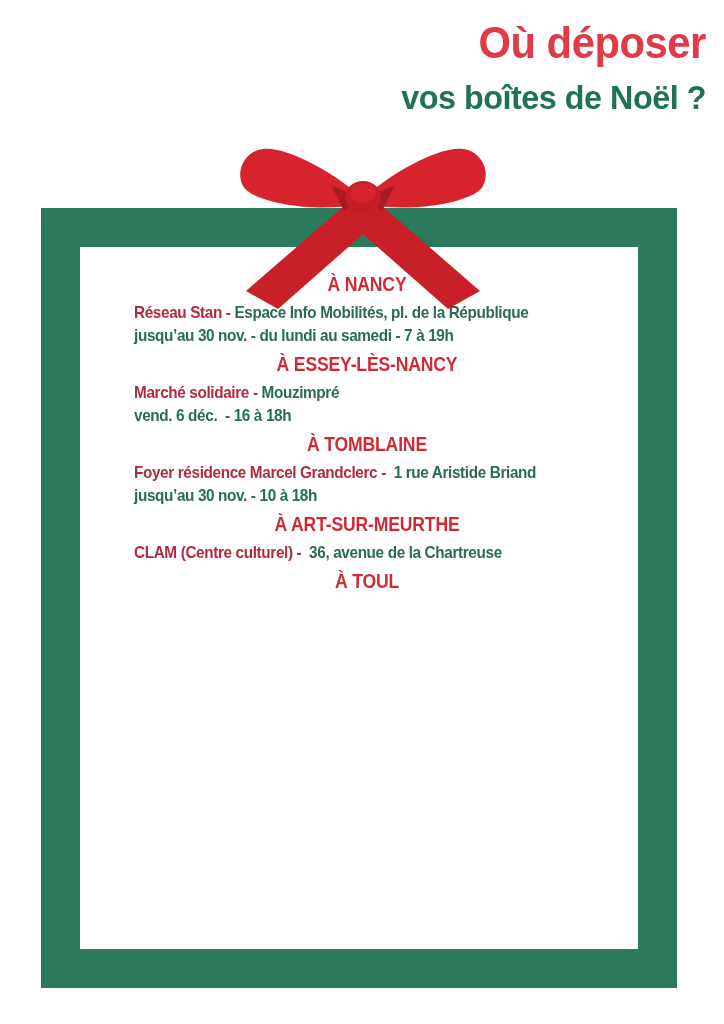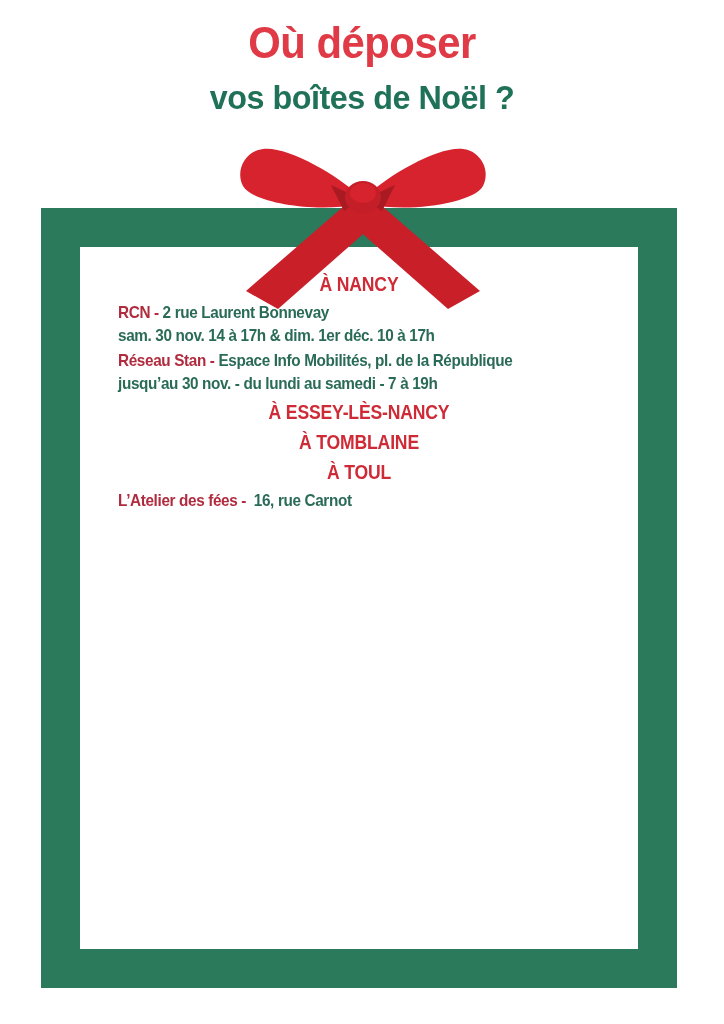--- a/index.html
+++ b/index.html
@@ -5,38 +5,39 @@
   * { margin:0; padding:0; box-sizing:border-box; }
   html,body { width:724px; height:1024px; }
   body {
     position:relative;
     width:724px; height:1024px;
     background:#ffffff;
     font-family:"Liberation Sans", sans-serif;
     overflow:hidden;
   }
   .title-wrap {
-    position:absolute; top:18px; left:0; width:724px; text-align:center;
+    position:absolute; top:18px; left:0; width:724px; text-align:right;
   }
   .title-line1 {
     font-size:44px; font-weight:bold; color:#df3a46;
     transform:scaleX(0.95); transform-origin:center;
     letter-spacing:-0.5px;
   }
   .title-line2 {
     margin-top:10px;
     font-size:34px; font-weight:bold; color:#1f7158;
     transform:scaleX(0.95); transform-origin:center;
     letter-spacing:-0.5px;
   }
   .gift-frame {
     position:absolute; left:41px; top:208px;
     width:636px; height:780px;
     border:39px solid #2b7a5c;
     background:#ffffff;
+    padding-left:16px;
   }
   .frame-content {
     position:relative;
     width:100%; height:100%;
     padding:20px 14px 0 38px;
   }
   .section-header {
     font-size:20px; font-weight:bold; color:#ce2b37;
     text-align:center;
     line-height:26px;
@@ -69,44 +70,51 @@
   <div class="title-line1">Où déposer</div>
   <div class="title-line2">vos boîtes de Noël ?</div>
 </div>
 
 <div class="gift-frame">
   <div class="frame-content">
 
     <div class="section">
       <div class="section-header">À NANCY</div>
       <div class="entry">
-        <div class="entry-line"><span class="venue-name">RCN -</span> <span class="venue-address">2 rue Laurent Bonnevay</span></div>
-        <div class="entry-line venue-schedule">sam. 30 nov. 14 à 17h &amp; dim. 1er déc. 10 à 17h</div>
-      </div>
-      <div class="entry">
         <div class="entry-line"><span class="venue-name">Réseau Stan -</span> <span class="venue-address">Espace Info Mobilités, pl. de la République</span></div>
         <div class="entry-line venue-schedule">jusqu’au 30 nov. - du lundi au samedi - 7 à 19h</div>
       </div>
     </div>
 
     <div class="section">
       <div class="section-header">À ESSEY-LÈS-NANCY</div>
+      <div class="entry">
+        <div class="entry-line"><span class="venue-name">Marché solidaire -</span> <span class="venue-address">Mouzimpré</span></div>
+        <div class="entry-line venue-schedule">vend. 6 déc.  - 16 à 18h</div>
+      </div>
     </div>
 
     <div class="section">
       <div class="section-header">À TOMBLAINE</div>
+      <div class="entry">
+        <div class="entry-line"><span class="venue-name">Foyer résidence Marcel Grandclerc -</span> <span class="venue-address"> 1 rue Aristide Briand</span></div>
+        <div class="entry-line venue-schedule">jusqu’au 30 nov. - 10 à 18h</div>
+      </div>
     </div>
 
+    <div class="section">
+      <div class="section-header">À ART-SUR-MEURTHE</div>
+      <div class="entry">
+        <div class="entry-line"><span class="venue-name">CLAM (Centre culturel) -</span> <span class="venue-address"> 36, avenue de la Chartreuse</span></div>
+
+      </div>
+    </div>
 
     <div class="section">
       <div class="section-header">À TOUL</div>
-      <div class="entry">
-        <div class="entry-line"><span class="venue-name">L’Atelier des fées -</span> <span class="venue-address"> 16, rue Carnot</span></div>
-
-      </div>
     </div>
 
   </div>
 </div>
 
 <svg class="bow" viewBox="0 0 262 172" aria-hidden="true">
 
   <polygon points="120,58 14,150 46,168 146,80" fill="#c81f29"></polygon>
   <polygon points="142,58 248,150 216,168 116,80" fill="#c81f29"></polygon>
 

